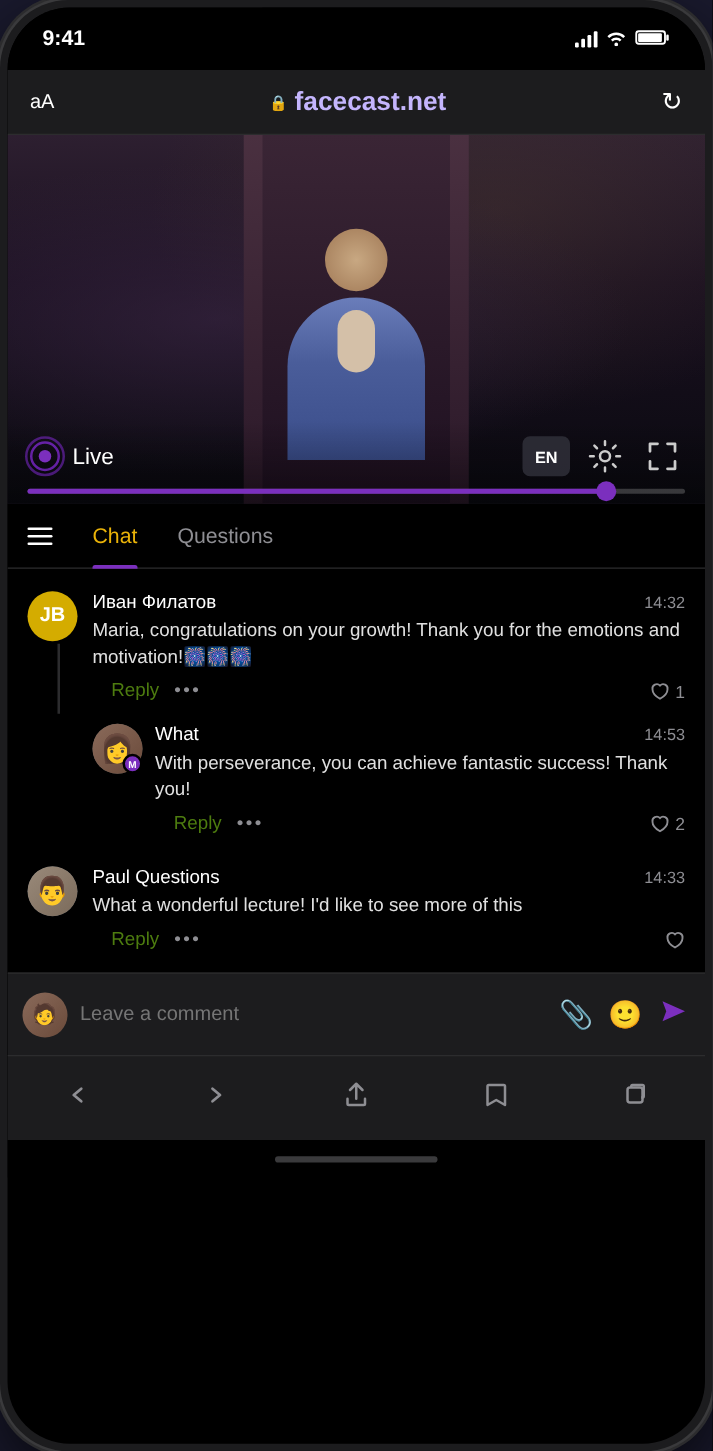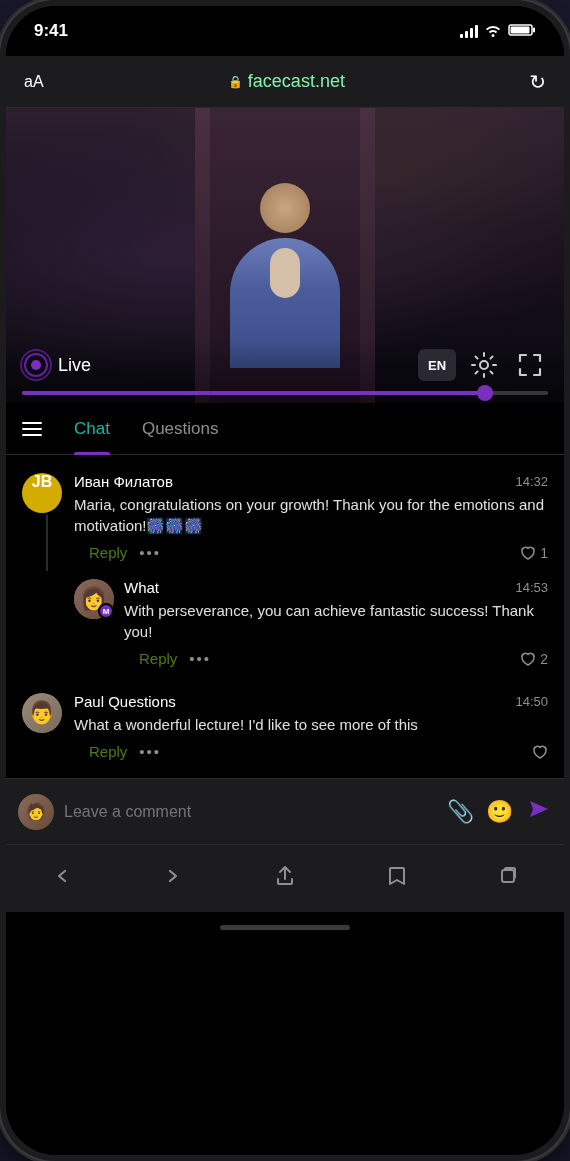--- a/index.html
+++ b/index.html
@@ -82,23 +82,23 @@
       align-items: center;
       gap: 5px;
       flex: 1;
       justify-content: center;
     }
     .lock-icon {
       color: #8e8e93;
       font-size: 12px;
     }
     .browser-url {
-      font-size: 18px;
-      color: #86efac;
-      font-weight: 400;
+      font-size: 21px;
+      color: #c4b5fd;
+      font-weight: 700;
     }
     .browser-refresh {
       font-size: 20px;
       color: #fff;
     }
     
     .video-container {
       position: relative;
       width: 100%;
       height: 295px;
@@ -308,21 +308,21 @@
       padding: 0 16px;
       height: 52px;
       display: flex;
       align-items: center;
       font-size: 17px;
       color: #8e8e93;
       cursor: pointer;
       position: relative;
     }
     .tab-item.active {
-      color: #14b8a6;
+      color: #eab308;
     }
     .tab-item.active::after {
       content: '';
       position: absolute;
       bottom: 0;
       left: 16px;
       right: 16px;
       height: 3px;
       background: #7b2fbe;
       border-radius: 2px 2px 0 0;
@@ -348,21 +348,21 @@
       width: 2px;
       background: #2c2c2e;
     }
     .avatar {
       width: 40px;
       height: 40px;
       border-radius: 50%;
       overflow: hidden;
       flex-shrink: 0;
       display: flex;
-      align-items: flex-start;
+      align-items: center;
       justify-content: center;
       font-size: 16px;
       font-weight: 700;
       color: #fff;
     }
     .avatar-jb {
       background: #d4ac00;
     }
     .avatar-mary {
       background: #555;
@@ -706,21 +706,21 @@
           </div>
         </div>
 
         <div class="comment-item" style="margin-top:8px;">
           <div class="avatar avatar-paul">
             <div class="avatar-img-paul" style="width:40px;height:40px;border-radius:50%;overflow:hidden;font-size:22px;">👨</div>
           </div>
           <div class="comment-content">
             <div class="comment-header">
               <span class="comment-author">Paul Questions</span>
-              <span class="comment-time">14:50</span>
+              <span class="comment-time">14:33</span>
             </div>
             <div class="comment-text">What a wonderful lecture!  I'd like to see more of this</div>
             <div class="comment-actions">
               <span class="action-reply">Reply</span>
               <span class="action-dots">•••</span>
               <div class="action-like">
                 <svg width="16" height="16" viewBox="0 0 16 16" fill="none">
                   <path d="M8 14s-6-3.5-6-7.5A3.5 3.5 0 018 3.5 3.5 3.5 0 0114 6.5C14 10.5 8 14 8 14z" stroke="#8e8e93" stroke-width="1.5" fill="none"></path>
                 </svg>
               </div>

